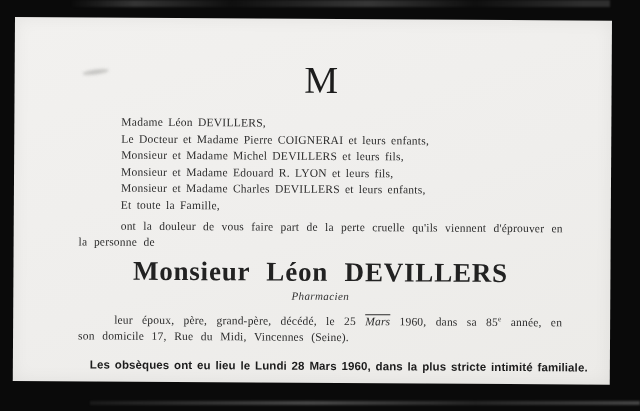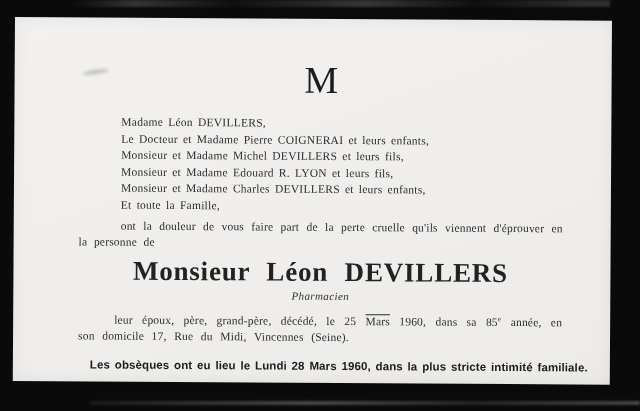--- a/index.html
+++ b/index.html
@@ -104,20 +104,21 @@
     margin: 10px 0 0 0;
     font-size: 11.5px;
     line-height: 16.6px;
     text-align: justify;
     text-indent: 36px;
     word-spacing: 4.5px;
     letter-spacing: 0.2px;
   }
   .overlined {
     text-decoration: overline;
+    font-style: italic;
   }
   .ordinal {
     vertical-align: super;
     font-size: 7.5px;
     line-height: 0;
   }
   .funeral-notice {
     margin: 13px 0 0 12px;
     font-family: "Liberation Sans", "DejaVu Sans", sans-serif;
     font-weight: bold;

